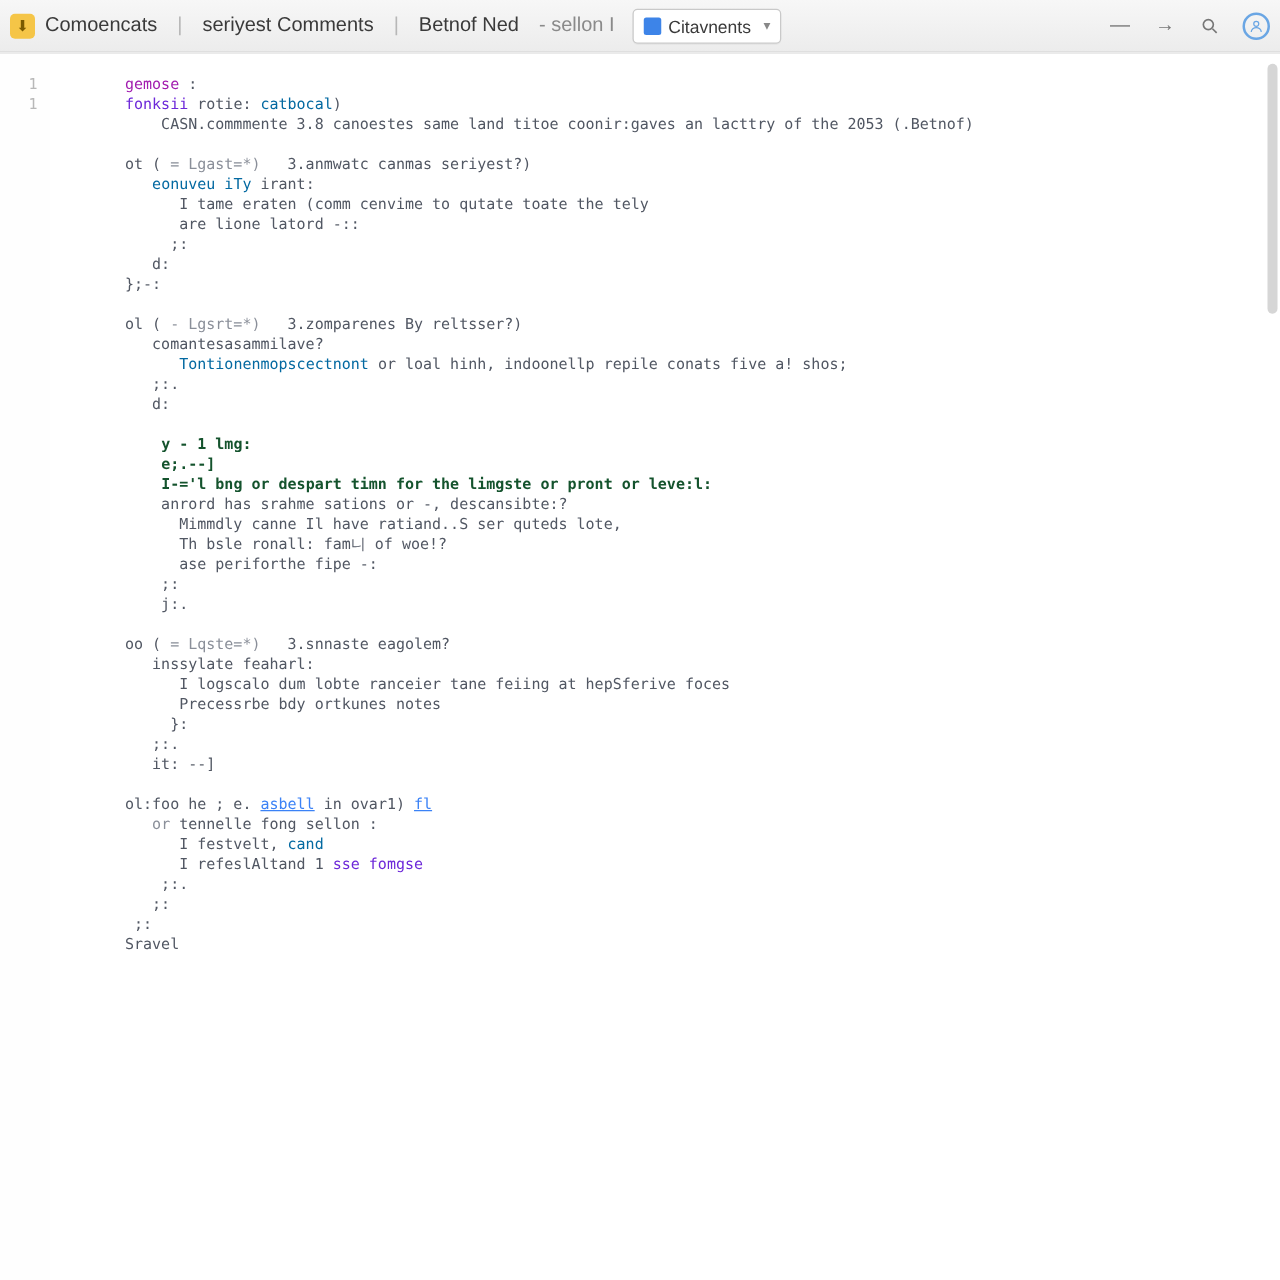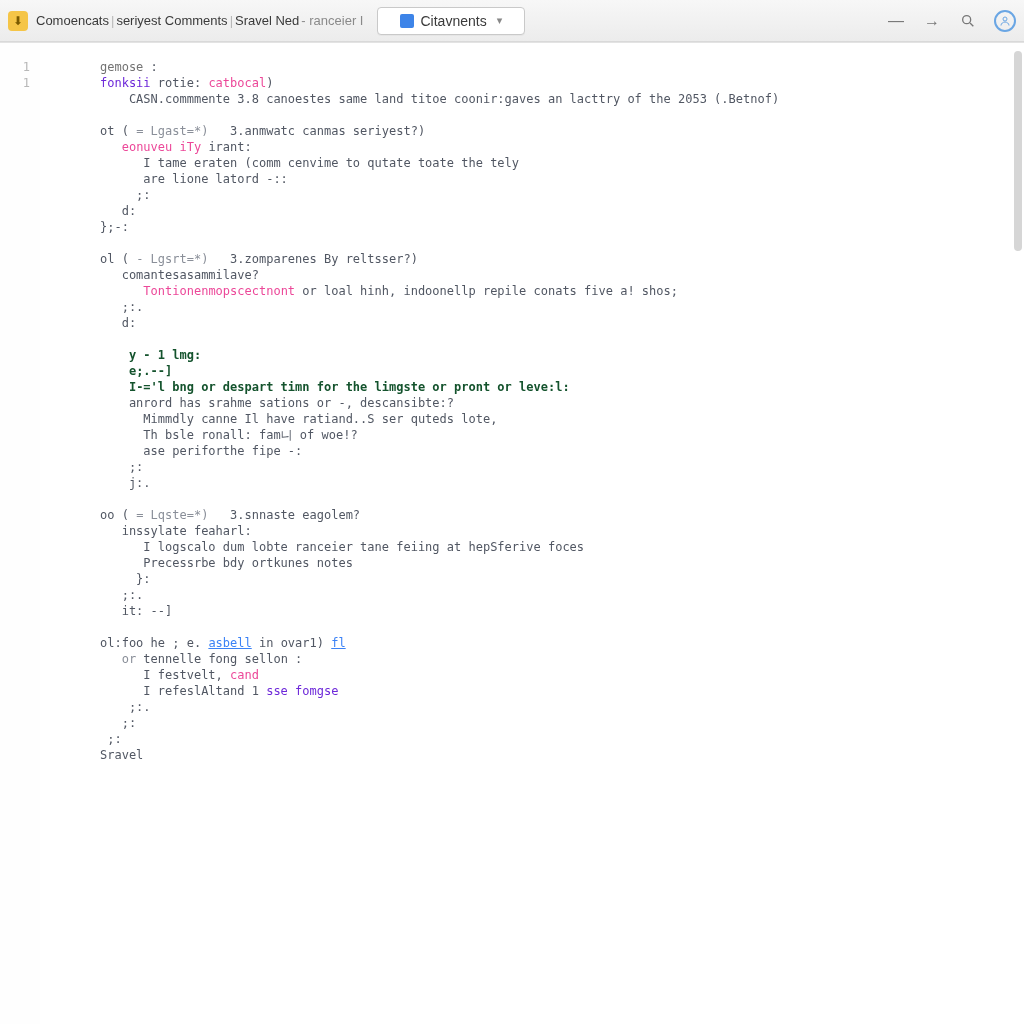--- a/index.html
+++ b/index.html
@@ -30,40 +30,40 @@
     width: 20px; height: 20px;
     background: #f5c547;
     border-radius: 4px;
     display: flex; align-items: center; justify-content: center;
     font-size: 12px;
     color: #7a5a00;
   }
   .crumbs {
     display: flex;
     align-items: center;
-    gap: 2px;
+    gap: 16px;
     color: #5a5a5a;
-    font-size: 13px;
+    font-size: 16px;
     flex: 0 1 auto;
     white-space: nowrap;
     overflow: hidden;
   }
   .crumbs .sep { color: #b7b7b7; }
   .crumbs .strong { color: #3a3a3a; font-weight: 500; }
   .crumbs .light { color: #8a8a8a; }
   .dropdown-field {
     margin-left: 6px;
     background: #fff;
     border: 1px solid #c9c9c9;
     border-radius: 4px;
     height: 28px;
     display: flex;
     align-items: center;
     gap: 6px;
-    padding: 0 22px;
+    padding: 0 8px;
     color: #3a3a3a;
     font-size: 14px;
     box-shadow: 0 1px 0 rgba(0,0,0,0.03);
   }
   .dropdown-field .dd-icon {
     width: 14px; height: 14px;
     background: #3d84e8;
     border-radius: 2px;
   }
   .dropdown-field .caret {
@@ -115,24 +115,24 @@
     flex: 1;
     padding: 16px 0 16px 60px;
     font-family: "Menlo", "Consolas", monospace;
     font-size: 12px;
     line-height: 16px;
     color: #515763;
     white-space: pre;
     overflow: hidden;
   }
   .code .line { height: 16px; }
-  .tok-keyword { color: #737373; }
+  .tok-keyword { color: #a21caf; }
   .tok-func { color: #6d28d9; }
   .tok-red { color: #14532d; font-weight: bold; }
-  .tok-blue { color: #ec4899; }
+  .tok-blue { color: #0369a1; }
   .tok-purple { color: #3b82f6; text-decoration: underline; }
   .tok-gray { color: #8a8f99; }
   .scrollbar {
     position: absolute;
     right: 2px;
     top: 8px;
     width: 8px;
     height: 200px;
     background: #d6d6d6;
     border-radius: 4px;
@@ -143,22 +143,22 @@
 
 <div class="window">
 
   <div class="titlebar">
     <div class="app-icon">⬇</div>
     <div class="crumbs">
       <span class="strong">Comoencats</span>
       <span class="sep">|</span>
       <span class="strong">seriyest Comments</span>
       <span class="sep">|</span>
-      <span class="strong">Sravel Ned</span>
-      <span class="light">- <span>ranceier I</span></span>
+      <span class="strong">Betnof Ned</span>
+      <span class="light">- <span>sellon I</span></span>
     </div>
     <div class="dropdown-field">
       <span class="dd-icon"></span>
       <span>Citavnents</span>
       <span class="caret">▾</span>
     </div>
     <div class="titlebar-spacer"></div>
     <div class="titlebar-actions">
       <div class="tbtn">—</div>
       <div class="tbtn">→</div>

